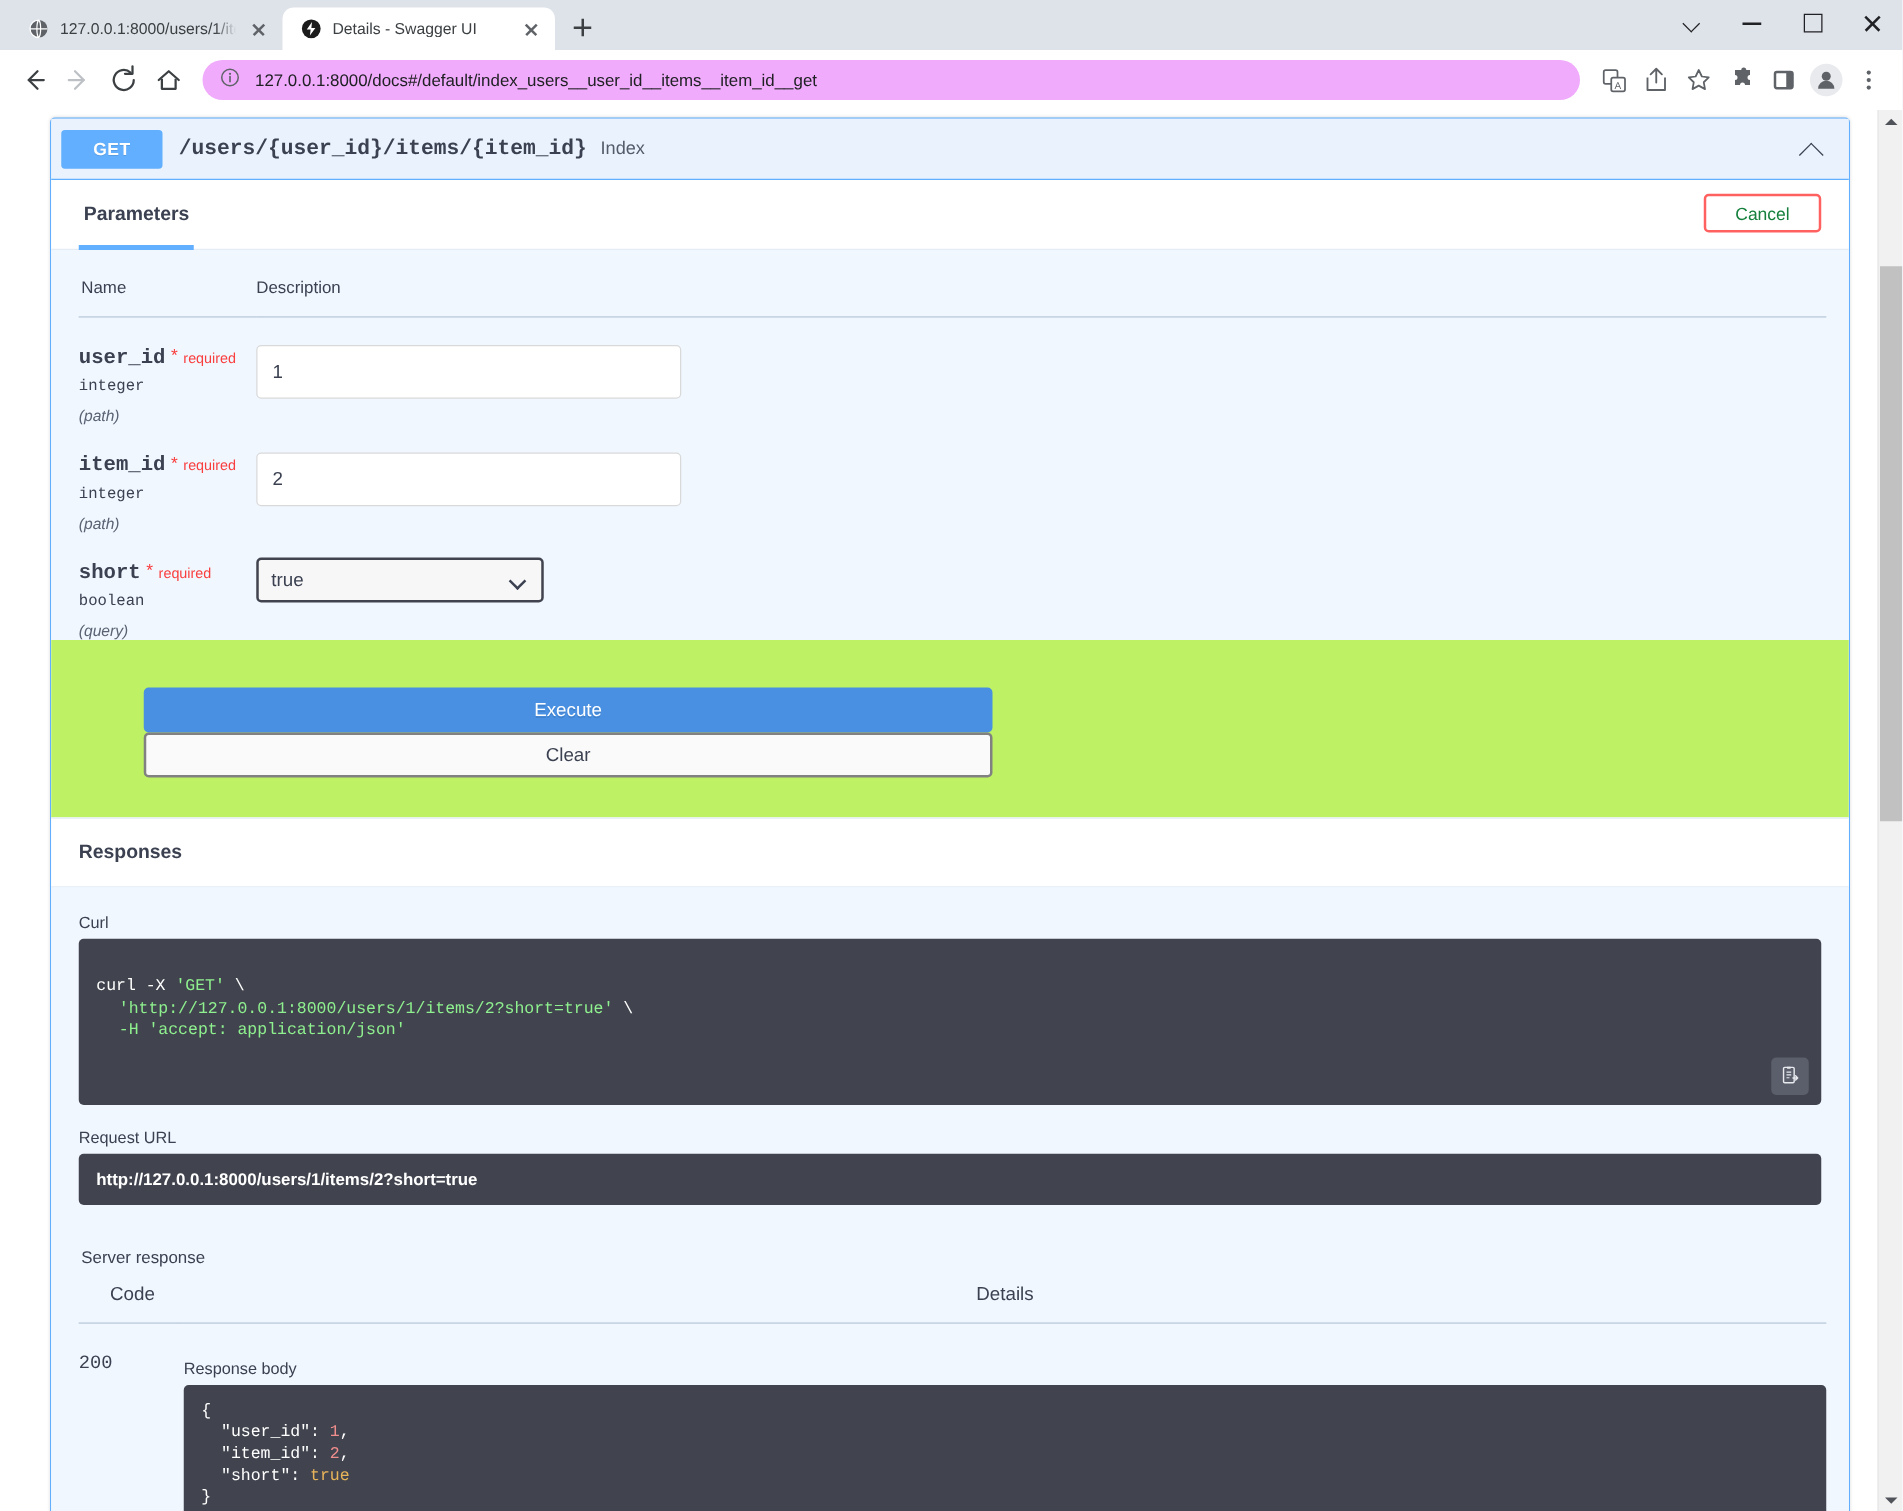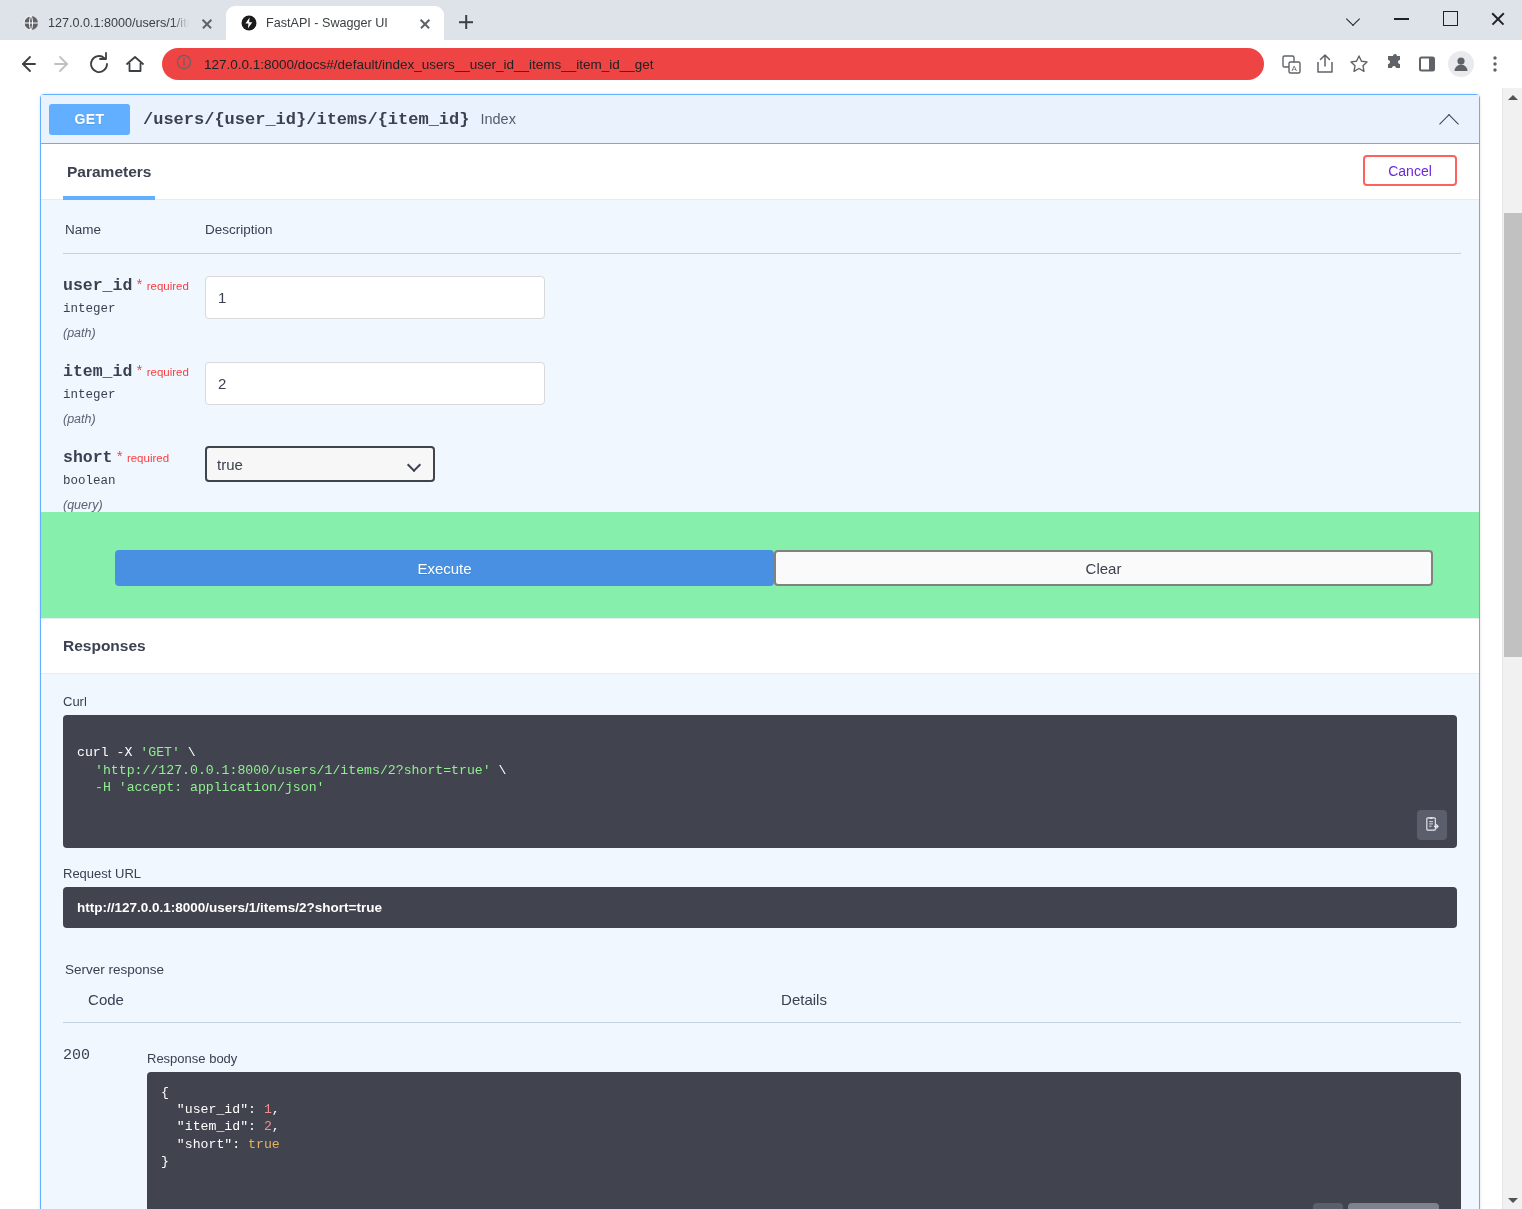--- a/index.html
+++ b/index.html
@@ -61,21 +61,21 @@
   }
   .wc-close::before { transform: rotate(45deg); }
   .wc-close::after  { transform: rotate(-45deg); }
 
   .toolbar {
     height: 48px; background: #ffffff; display: flex; align-items: center;
     padding: 0 10px; gap: 2px;
   }
   .navbtn { width: 34px; height: 34px; position: relative; flex:0 0 34px; }
   .omnibox {
-    flex: 1 1 auto; height: 32px; background: #ef4444; border-radius: 16px;
+    flex: 1 1 auto; height: 32px; background: #f0abfc; border-radius: 16px;
     display: flex; align-items: center; padding: 0 14px; margin: 0 8px;
     gap: 12px; min-width: 0;
   }
   .omnibox-url { font-size: 13.5px; color: #202124; white-space: nowrap; overflow: hidden; }
   .tb-icons { display: flex; align-items: center; gap: 0px; }
   .tb-icon { width: 34px; height: 34px; position: relative; flex:0 0 34px; }
   .avatar-circle {
     width: 26px; height: 26px; border-radius: 50%; background: #e8eaed;
     position: absolute; left: 4px; top: 4px;
   }
@@ -151,21 +151,21 @@
   .tab-params {
     font-size: 15.5px; color: #3b4151; font-weight: 600; position: relative;
     height: 56px; display:flex; align-items:center; padding: 0 4px;
   }
   .tab-params::after {
     content:""; position:absolute; left:0; right:0; bottom:0; height: 4px; background:#61affe;
   }
   .cancel-btn {
     position: absolute; right: 22px; top: 11px;
     width: 94px; height: 31px; border: 2px solid #ff6060; border-radius: 4px;
-    background: #ffffff; color: #6d28d9; font-size: 14px;
+    background: #ffffff; color: #15803d; font-size: 14px;
     display:flex; align-items:center; justify-content:center; font-family:"Liberation Sans", sans-serif;
   }
 
   .params-area { padding: 22px 22px 0 22px; background:#f0f7ff; }
   .params-table { width: 1398px; border-collapse: collapse; }
   .params-table th {
     text-align: left; font-size: 13.5px; font-weight: normal; color: #3b4151;
     padding: 0 0 16px 0; border-bottom: 1px solid #c5d3e1;
   }
   .th-name { width: 142px; padding-left: 2px !important; }
@@ -184,21 +184,21 @@
   }
   .p-select {
     width: 230px; height: 36px; border: 2px solid #41444e; border-radius: 4px;
     background: #f7f7f7; font-size: 15px; color: #3b4151; padding: 0 10px;
     font-family:"Liberation Sans", sans-serif; position: relative;
     display:flex; align-items:center;
   }
   .sel-caret { position:absolute; right: 14px; top: 12px; width:10px; height:10px;
     border-right: 2px solid #3b4151; border-bottom: 2px solid #3b4151; transform: rotate(45deg); }
 
-  .exec-row { display: flex; padding: 38px 46px 32px 74px; background:#86efac; }
+  .exec-row { display: flex; padding: 38px 46px 32px 74px; background:#bef264;flex-direction:column; }
   .btn-execute {
     width: 679px; height: 36px; background: #4990e2; color: #fff;
     border: 2px solid #4990e2; border-radius: 4px; font-size: 15px;
     display:flex; align-items:center; justify-content:center;
     text-shadow: 0 1px 0 rgba(0,0,0,.1);
   }
   .btn-clear {
     width: 679px; height: 36px; background: #fafafa; color: #3b4151;
     border: 2px solid #818181; border-radius: 4px; font-size: 15px;
     display:flex; align-items:center; justify-content:center;
@@ -268,21 +268,21 @@
       <span class="tab-title">127.0.0.1:8000/users/1/items/2?</span>
       <span class="tab-close"></span>
     </div>
     <div class="tab active">
       <span class="tab-favicon">
         <svg width="16" height="16" viewBox="0 0 16 16">
           <circle cx="8" cy="8" r="7.5" fill="#1b1b1b"></circle>
           <path d="M8.6 2.6L4.4 8.6h3.1l-.6 4.8 4.4-6.1H8.1z" fill="#ffffff"></path>
         </svg>
       </span>
-      <span class="tab-title">FastAPI - Swagger UI</span>
+      <span class="tab-title">Details - Swagger UI</span>
       <span class="tab-close"></span>
     </div>
     <div class="newtab"></div>
 
     <div class="wincontrols">
       <div class="wc wc-chev"></div>
       <div class="wc wc-min"></div>
       <div class="wc wc-max"></div>
       <div class="wc wc-close"></div>
     </div>

